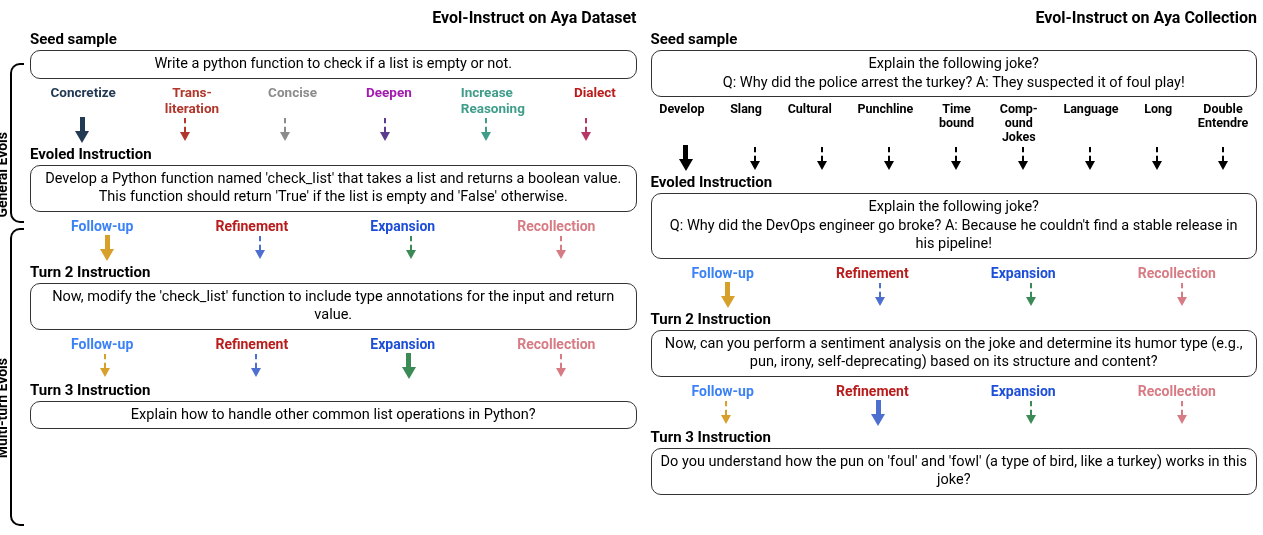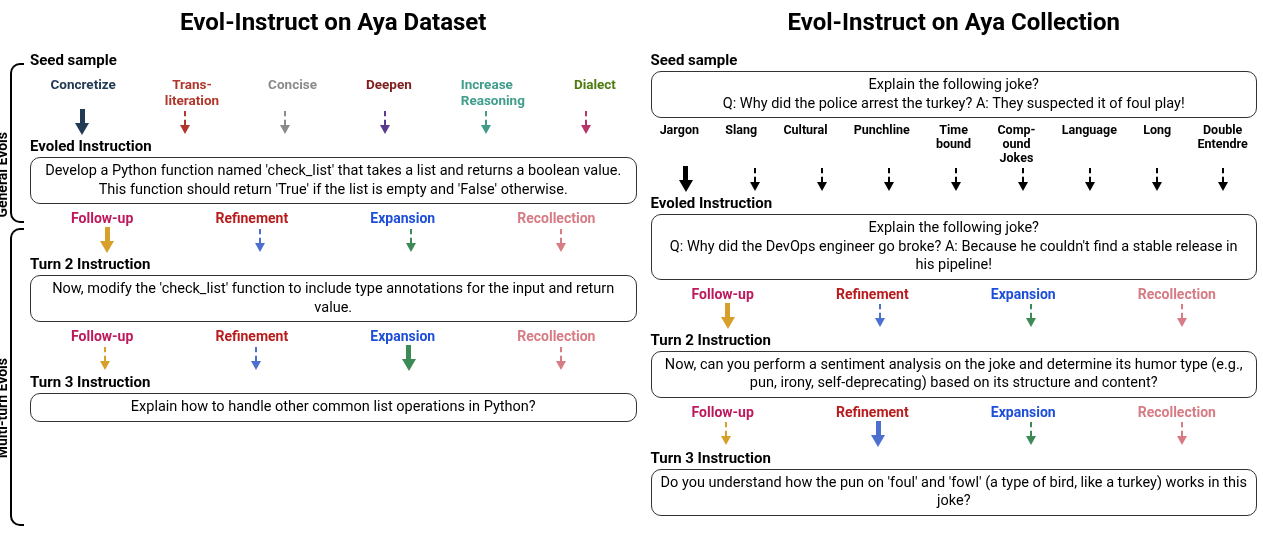--- a/index.html
+++ b/index.html
@@ -7,21 +7,21 @@
     font-family: -apple-system, BlinkMacSystemFont, "Segoe UI", Roboto, Helvetica, Arial, sans-serif;
     background: #fff;
     width: 1263px;
     height: 535px;
     padding: 8px 6px 8px 30px;
     font-size: 14px;
     color: #000;
   }
   .cols { display: flex; gap: 14px; }
   .col { flex: 1; display: flex; flex-direction: column; }
-  .title { text-align: center; font-weight: 700; font-size: 24px; margin-bottom: 14px; }
+  .title { text-align: right; font-weight: 700; font-size: 16px; margin-bottom: 2px; }
   .subhead { font-weight: 700; font-size: 15px; margin: 1px 0 2px 0; }
   .box {
     border: 1px solid #333;
     border-radius: 10px;
     padding: 4px 8px;
     text-align: center;
     font-size: 14.5px;
     line-height: 1.28;
     background: #fff;
   }
@@ -63,42 +63,45 @@
   }
   #lbl-general { top: 132px; }
   #br-general  { top: 63px; height: 160px; }
   #lbl-multi   { top: 358px; }
   #br-multi    { top: 228px; height: 298px; }
 
   
   .c-concretize { color:#233a55; }
   .c-translit   { color:#b1362c; }
   .c-concise    { color:#8b8b8b; }
-  .c-deepen     { color:#7f1d1d;text-align:center; }
+  .c-deepen     { color:#a21caf;text-align:center; }
   .c-reason     { color:#3f9d8a; }
-  .c-dialect    { color:#4d7c0f; }
-
-  .c-followup { color:#be185d; }
+  .c-dialect    { color:#b91c1c; }
+
+  .c-followup { color:#3b82f6; }
   .c-refine   { color:#b91c1c; }
   .c-expand   { color:#1d4ed8; }
   .c-recoll   { color:#d77b84; }
 </style>
 </head>
 <body>
 
 <span class="sidelabel" id="lbl-general">General Evols</span>
 <span class="bracket" id="br-general"></span>
 <span class="sidelabel" id="lbl-multi">Multi-turn Evols</span>
 <span class="bracket" id="br-multi"></span>
 
 <div class="cols">
 
   <div class="col">
     <div class="title">Evol-Instruct on Aya Dataset</div>
     <div class="subhead">Seed sample</div>
+    <div class="box">
+      <span>Write a  python function to check if a list is empty or not.</span>
+    </div>
 
     <div class="tags">
       <span class="c-concretize">Concretize</span>
       <span class="c-translit" style="white-space:pre; text-align:center;">Trans-
 literation</span>
       <span class="c-concise">Concise</span>
       <span class="c-deepen">Deepen</span>
       <span class="c-reason" style="white-space:pre; text-align:left;">Increase
 Reasoning</span>
       <span class="c-dialect">Dialect</span>
@@ -198,21 +201,21 @@
 
   <div class="col">
     <div class="title">Evol-Instruct on Aya Collection</div>
     <div class="subhead">Seed sample</div>
     <div class="box">
       <div>Explain the following joke?</div>
       <div>Q: Why did the police arrest the turkey? A: They suspected it of foul play!</div>
     </div>
 
     <div class="tags many">
-      <span>Jargon</span>
+      <span>Develop</span>
       <span>Slang</span>
       <span>Cultural</span>
       <span>Punchline</span>
       <span style="white-space:pre;">Time
 bound</span>
       <span style="white-space:pre;">Comp-
 ound
 Jokes</span>
       <span>Language</span>
       <span>Long</span>

